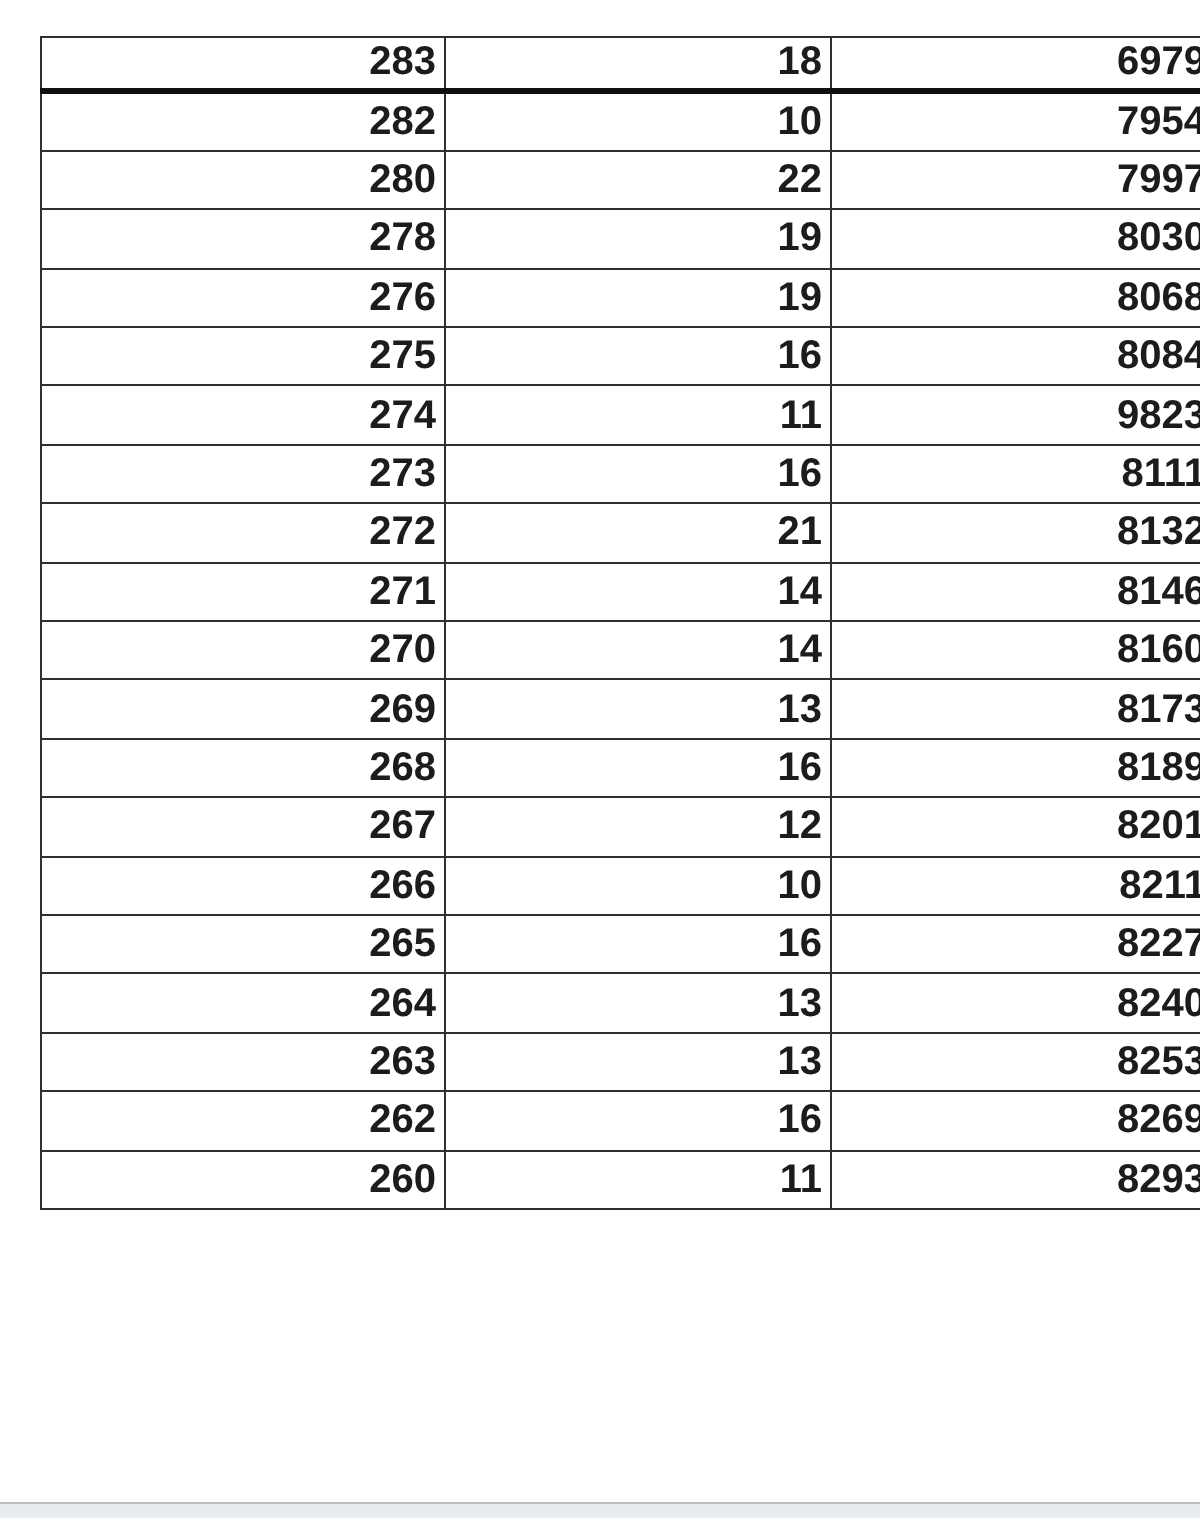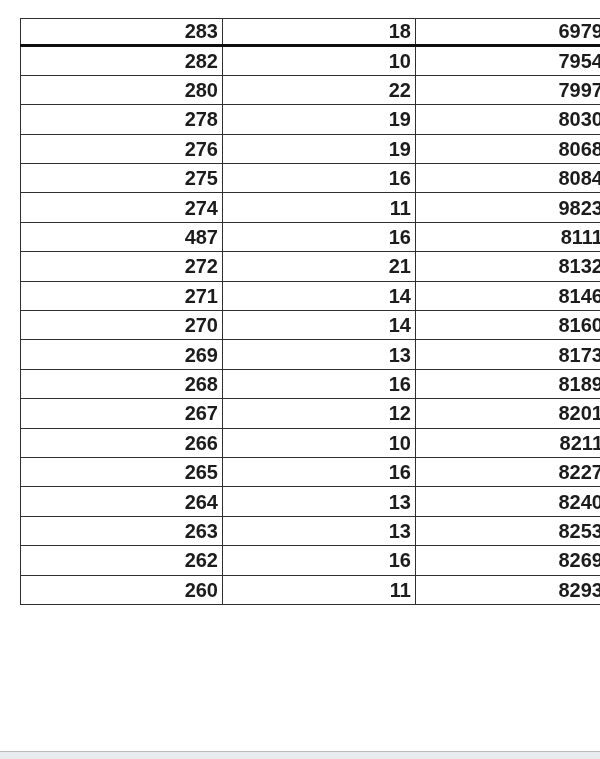--- a/index.html
+++ b/index.html
@@ -94,21 +94,21 @@
           <td>275</td>
           <td>16</td>
           <td>8084</td>
         </tr>
         <tr>
           <td>274</td>
           <td>11</td>
           <td>9823</td>
         </tr>
         <tr>
-          <td>487</td>
+          <td>273</td>
           <td>16</td>
           <td>8111</td>
         </tr>
         <tr>
           <td>272</td>
           <td>21</td>
           <td>8132</td>
         </tr>
         <tr>
           <td>271</td>

